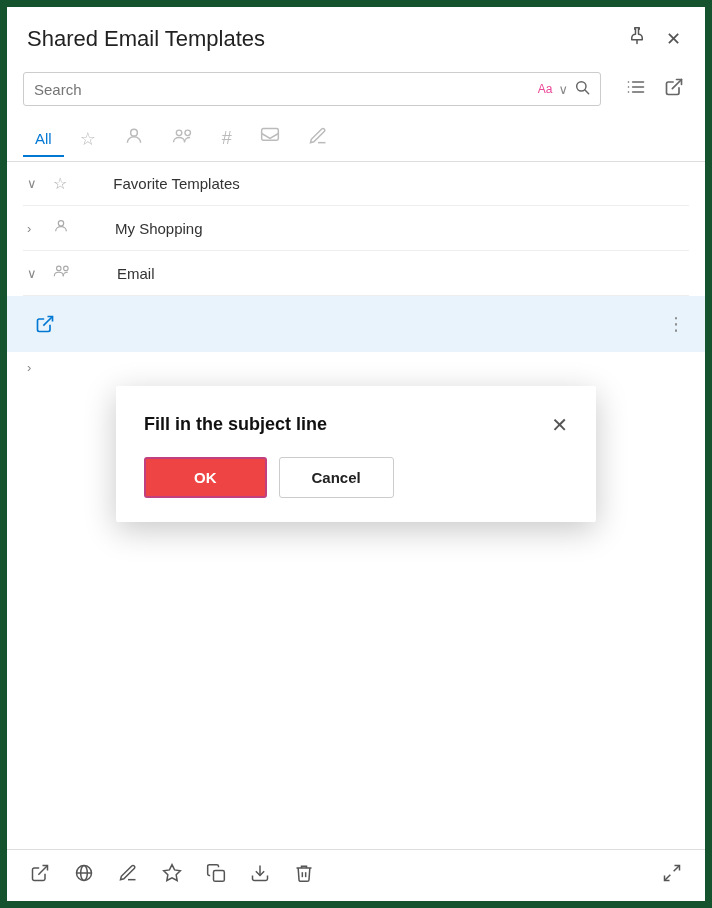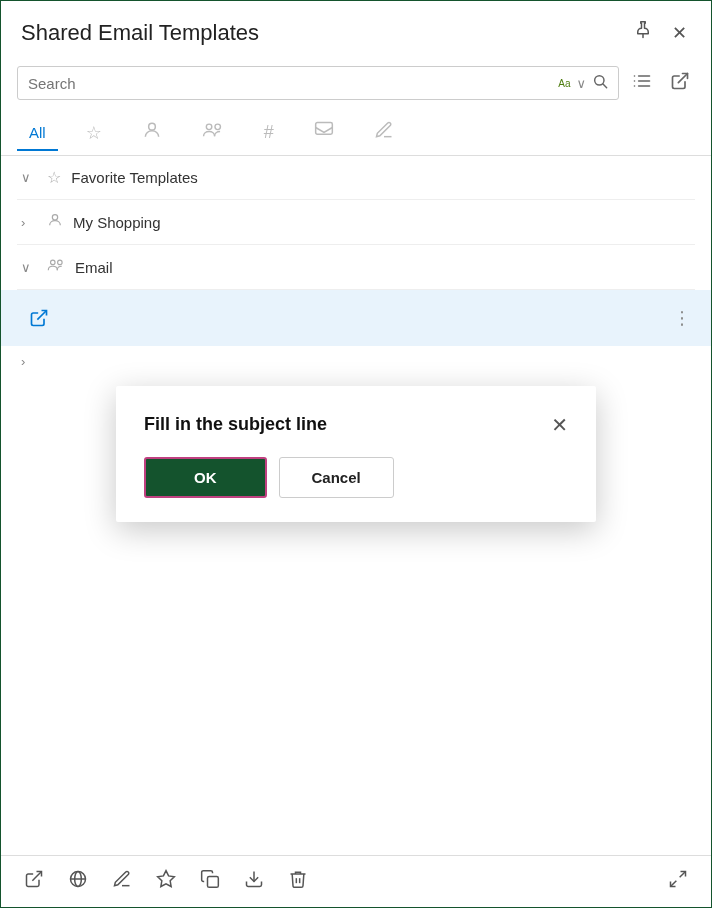--- a/index.html
+++ b/index.html
@@ -14,21 +14,21 @@
       justify-content: center;
     }
 
     .panel {
       width: 712px;
       height: 908px;
       background: #fff;
       display: flex;
       flex-direction: column;
       position: relative;
-      border: 1px solid #14532d;
+      border: 7px solid #14532d;
     }
 
     
     .panel-header {
       display: flex;
       align-items: center;
       justify-content: space-between;
       padding: 18px 20px 10px 20px;
       border-bottom: none;
     }
@@ -48,43 +48,43 @@
       font-size: 18px;
       color: #555;
       padding: 2px 4px;
     }
 
     
     .search-bar-row {
       display: flex;
       align-items: center;
       padding: 10px 16px 10px 16px;
-      gap: 8px;
+      gap: 20px;
     }
     .search-input-wrapper {
       display: flex;
       align-items: center;
       border: 1px solid #ccc;
       border-radius: 3px;
       background: #fff;
       flex: 1;
       padding: 6px 10px;
       gap: 6px;
     }
     .search-input {
       border: none;
       outline: none;
       font-size: 15px;
       color: #aaa;
       flex: 1;
       background: transparent;
     }
     .search-aa {
-      font-size: 10px;
-      color: #4d7c0f;
+      font-size: 12px;
+      color: #ec4899;
     }
     .search-chevron {
       font-size: 13px;
       color: #888;
     }
     .search-glass {
       font-size: 16px;
       color: #666;
     }
     .search-action-btns {
@@ -98,21 +98,21 @@
       color: #666;
       cursor: pointer;
       padding: 2px 5px;
     }
 
     
     .tabs-row {
       display: flex;
       align-items: center;
       padding: 2px 16px 0 16px;
-      gap: 16px;
+      gap: 4px;
       border-bottom: 1px solid #ddd;
     }
     .tab {
       display: flex;
       align-items: center;
       justify-content: center;
       padding: 8px 12px;
       font-size: 18px;
       color: #bbb;
       cursor: pointer;
@@ -148,20 +148,21 @@
       color: #888;
       width: 16px;
     }
     .section-icon {
       font-size: 16px;
       color: #aaa;
     }
     .section-label {
       font-size: 15px;
       color: #333;
+      margin-left: 36px;
     }
     .divider {
       height: 1px;
       background: #eee;
       margin: 0 16px;
     }
 
     
     .template-item-row {
       display: flex;
@@ -282,21 +283,21 @@
     }
     .modal-input::selection {
       background: #b3b3b3;
     }
     .modal-actions {
       display: flex;
       gap: 12px;
       justify-content: flex-start;
     }
     .modal-ok-btn {
-      background: #14532d;
+      background: #ef4444;
       color: #fff;
       border: 2px solid #c04080;
       border-radius: 3px;
       font-size: 15px;
       font-weight: 600;
       padding: 10px 48px;
       cursor: pointer;
       outline: none;
     }
     .modal-cancel-btn {

